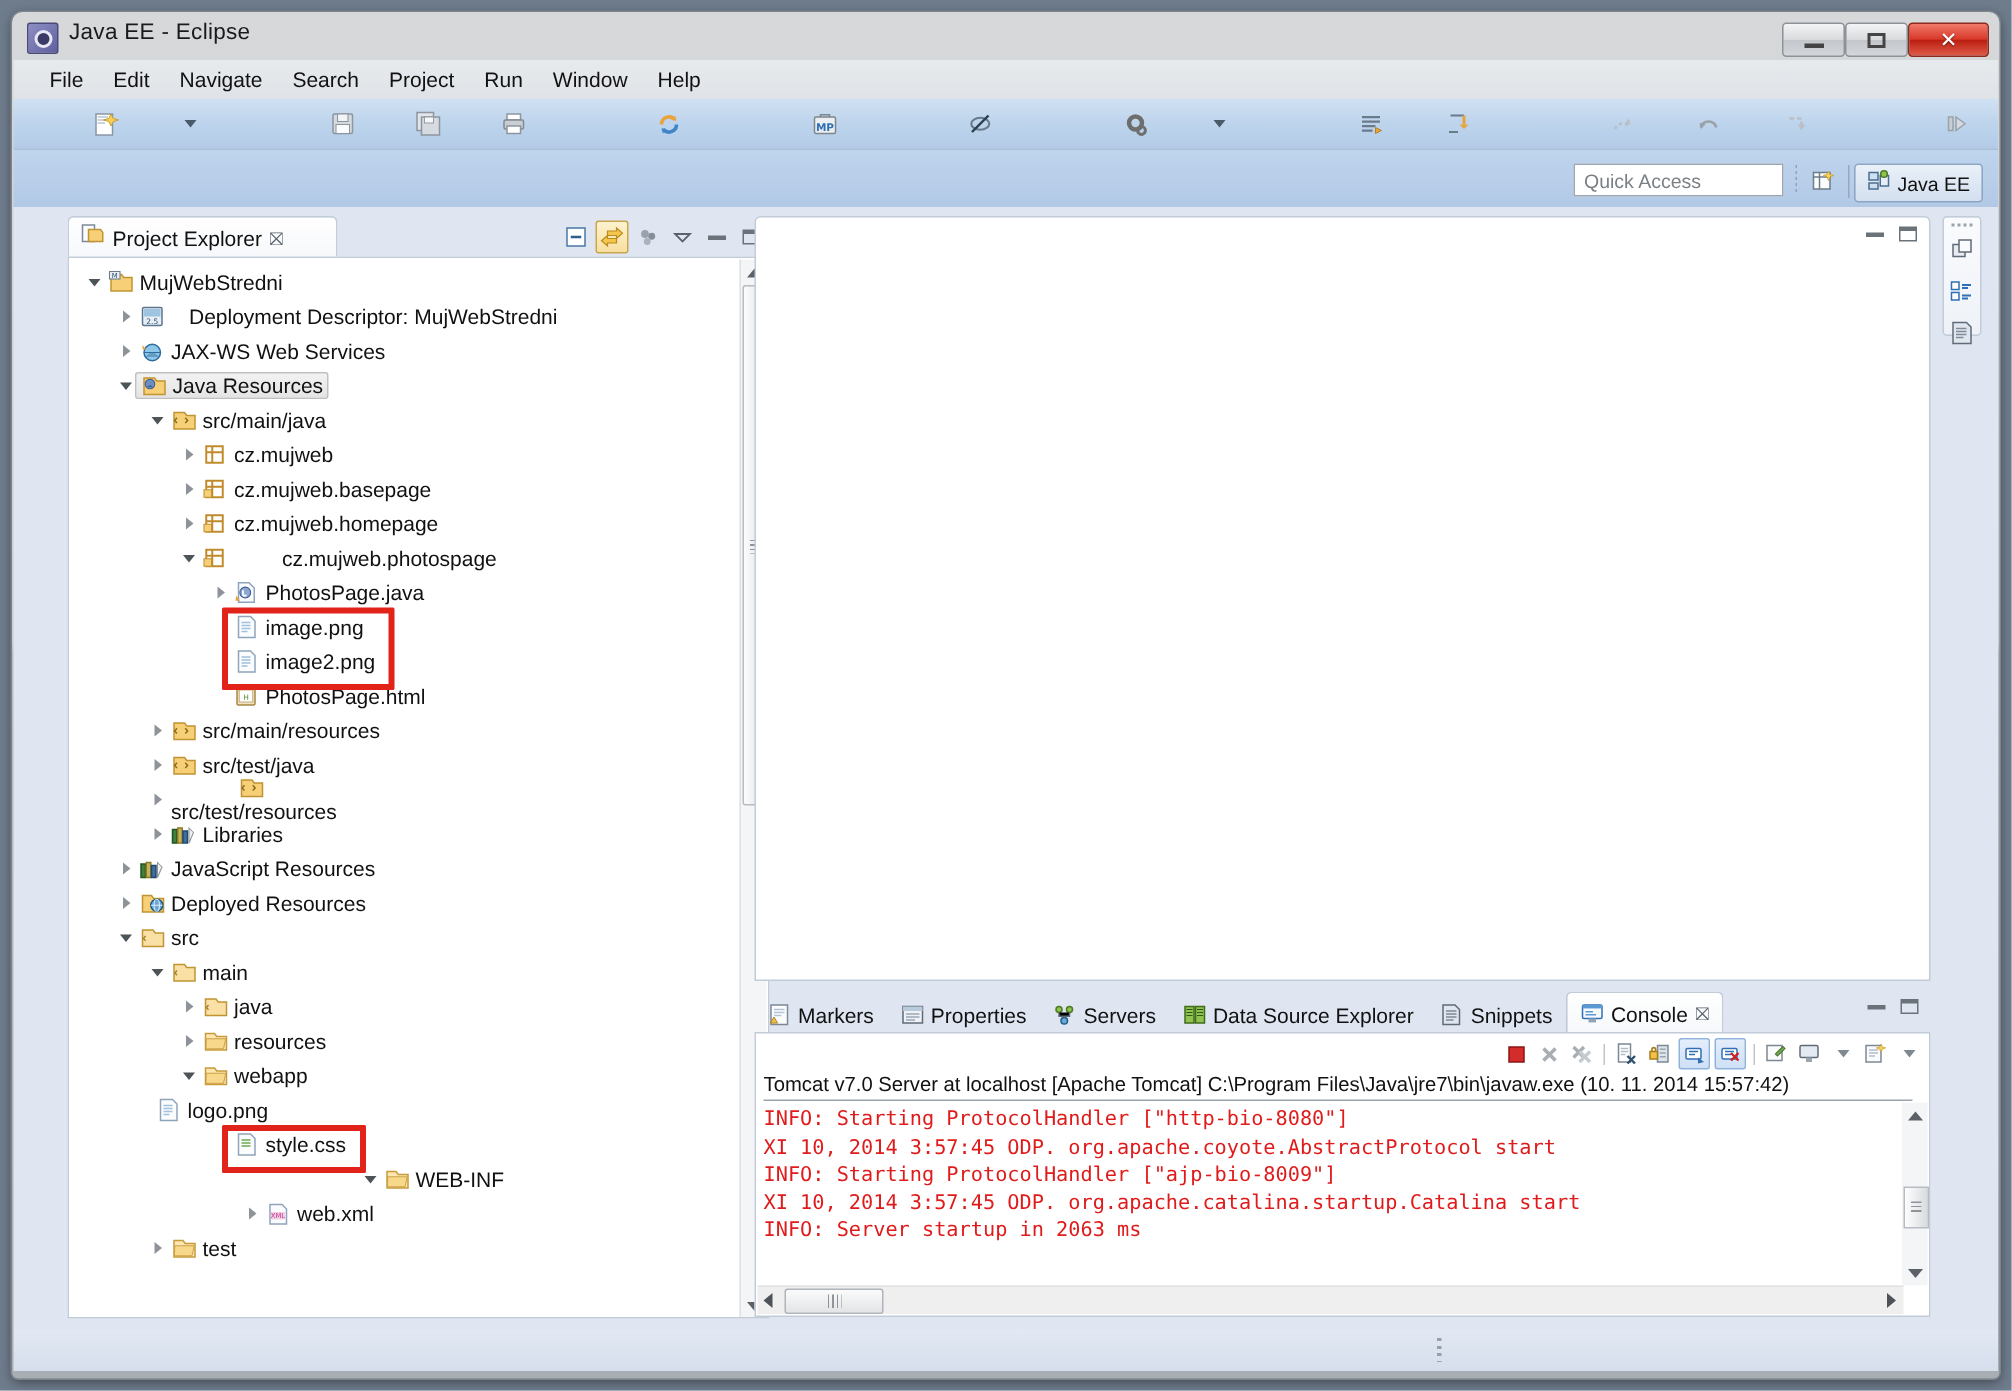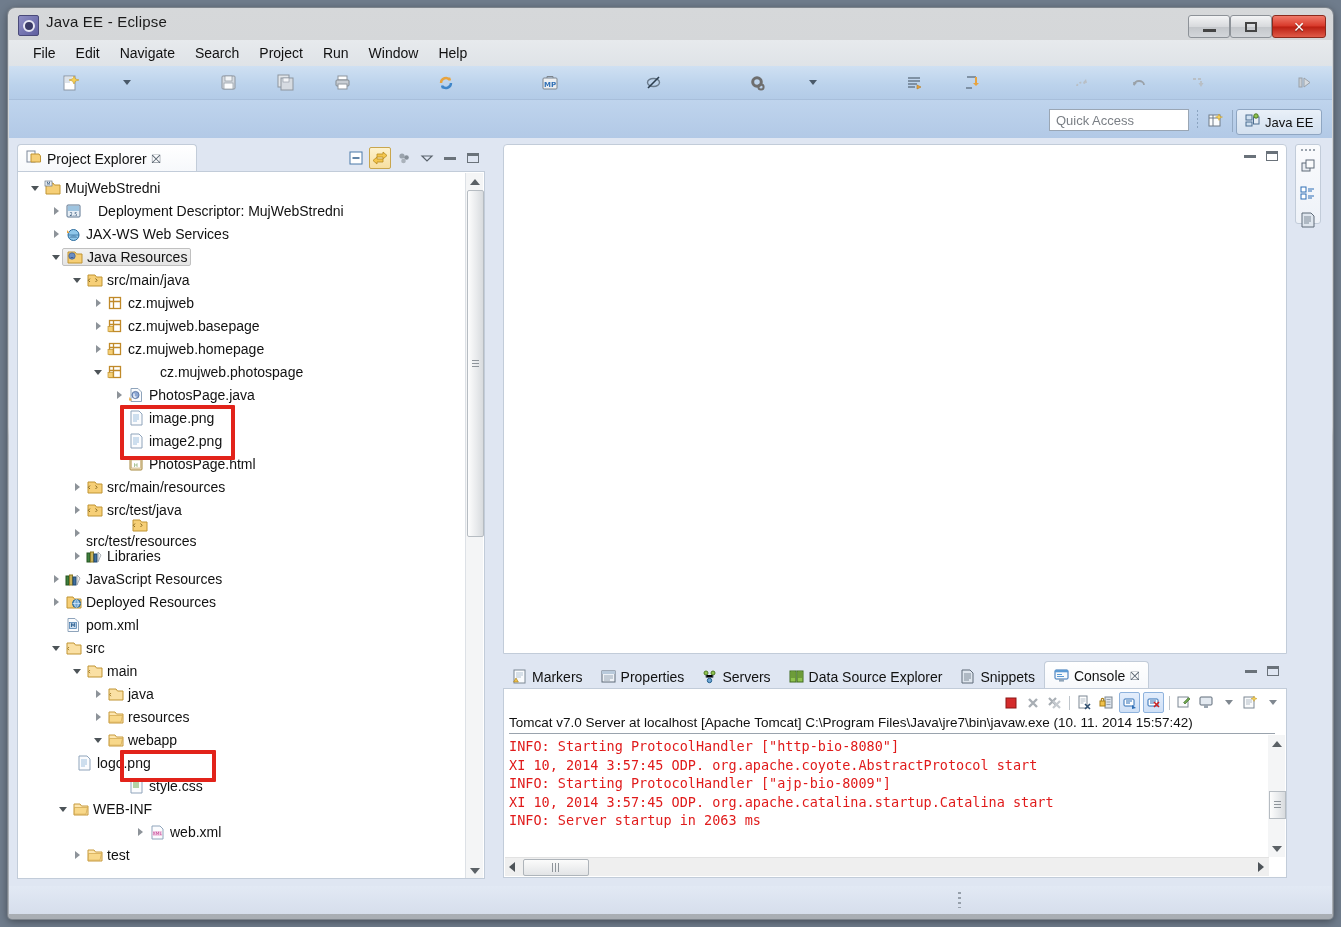--- a/index.html
+++ b/index.html
@@ -97,21 +97,21 @@
   }
 
   
   #content{
     position:absolute;left:1px;top:130px;width:1323px;height:748px;
     background:#dfe6f2;
   }
 
   
   #pe{
-    position:absolute;left:8px;top:6px;width:468px;height:735px;
+    position:absolute;left:36px;top:6px;width:468px;height:735px;
   }
   #pe-tabrow{position:absolute;left:0;top:0;width:468px;height:28px;}
   #pe-tab{
     position:absolute;left:0;top:0;height:28px;width:180px;
     background:linear-gradient(to bottom,#ffffff,#f6f8fb);
     border:1px solid #c2ccd9;border-bottom:none;border-radius:4px 4px 0 0;
     display:flex;align-items:center;gap:5px;padding-left:8px;box-sizing:border-box;
   }
   #pe-tab .lbl{font-size:14px;color:#111;}
   .close-x{font-size:12px;color:#5a6570;font-family:"DejaVu Sans",sans-serif;}
@@ -841,31 +841,20 @@
                 <span class="ticon"><svg width="17" height="16" viewBox="0 0 17 16">
                     <path d="M2 3h6l1.5 2H16v9H2z" fill="#f6cf77" stroke="#c09433"></path>
                     <circle cx="11.5" cy="9.5" r="4" fill="#6fa6d4" stroke="#1d5d8c"></circle>
                     <path d="M7.6 9.5h7.8" stroke="#dceefa" stroke-width=".7"></path>
                     <ellipse cx="11.5" cy="9.5" rx="1.8" ry="4" fill="none" stroke="#dceefa" stroke-width=".7"></ellipse>
                   </svg></span>
                 <span class="tlbl">Deployed Resources</span>
               </span>
             </div>
             <div class="row" style="padding-left: 33px;">
-              <span class="arrow"></span>
-              <span style="display: flex; align-items: center;">
-                <span class="ticon"><svg width="17" height="16" viewBox="0 0 17 16">
-                    <path d="M3 1.5h7l3.5 3.5v9.5H3z" fill="#fbfcfe" stroke="#8fa4bb"></path>
-                    <rect x="4.5" y="5.5" width="7" height="6" fill="#cfe0f0" stroke="#3e74a8" stroke-width=".7"></rect>
-                    <text x="8" y="10.4" font-size="5.2" font-family="DejaVu Sans" fill="#2b5d8e" text-anchor="middle" font-weight="bold">M</text>
-                  </svg></span>
-                <span class="tlbl">pom.xml</span>
-              </span>
-            </div>
-            <div class="row" style="padding-left: 33px;">
               <span class="arrow open"></span>
               <span style="display: flex; align-items: center;">
                 <span class="ticon"><svg width="17" height="16" viewBox="0 0 17 16">
                     <path d="M2 3h7l1.5 2H16v9H2z" fill="#fae0a4" stroke="#c09433"></path>
                     <path d="M4 7l-1.4 1.6L4 10.2" fill="none" stroke="#a8812c" stroke-width="1"></path>
                   </svg></span>
                 <span class="tlbl">src</span>
               </span>
             </div>
             <div class="row" style="padding-left: 54px;">
@@ -921,21 +910,21 @@
             <div class="row" style="padding-left: 96px;">
               <span class="arrow"></span>
               <span style="display: flex; align-items: center;">
                 <span class="ticon"><svg width="17" height="16" viewBox="0 0 17 16">
                     <path d="M3 1h8l3 3v11H3z" fill="#fbfcfe" stroke="#8fa4bb"></path>
                     <path d="M5 5h6M5 7h6M5 9h6" stroke="#6fa84f" stroke-width="1"></path>
                   </svg></span>
                 <span class="tlbl">style.css</span>
               </span>
             </div>
-            <div class="row" style="padding-left: 40px;">
+            <div class="row" style="padding-left: 40px; justify-content: center;">
               <span class="arrow open"></span>
               <span style="display: flex; align-items: center;">
                 <span class="ticon"><svg width="17" height="16" viewBox="0 0 17 16">
                     <path d="M2 3h6l1.5 2H16v9H2z" fill="#fde6b0" stroke="#c79a3c"></path>
                     <path d="M2.5 6.5h13L14 13.2H2.3z" fill="#f8d88a" stroke="#c79a3c" stroke-width=".6"></path>
                   </svg></span>
                 <span class="tlbl">WEB-INF</span>
               </span>
             </div>
             <div class="row" style="padding-left: 117px;">

